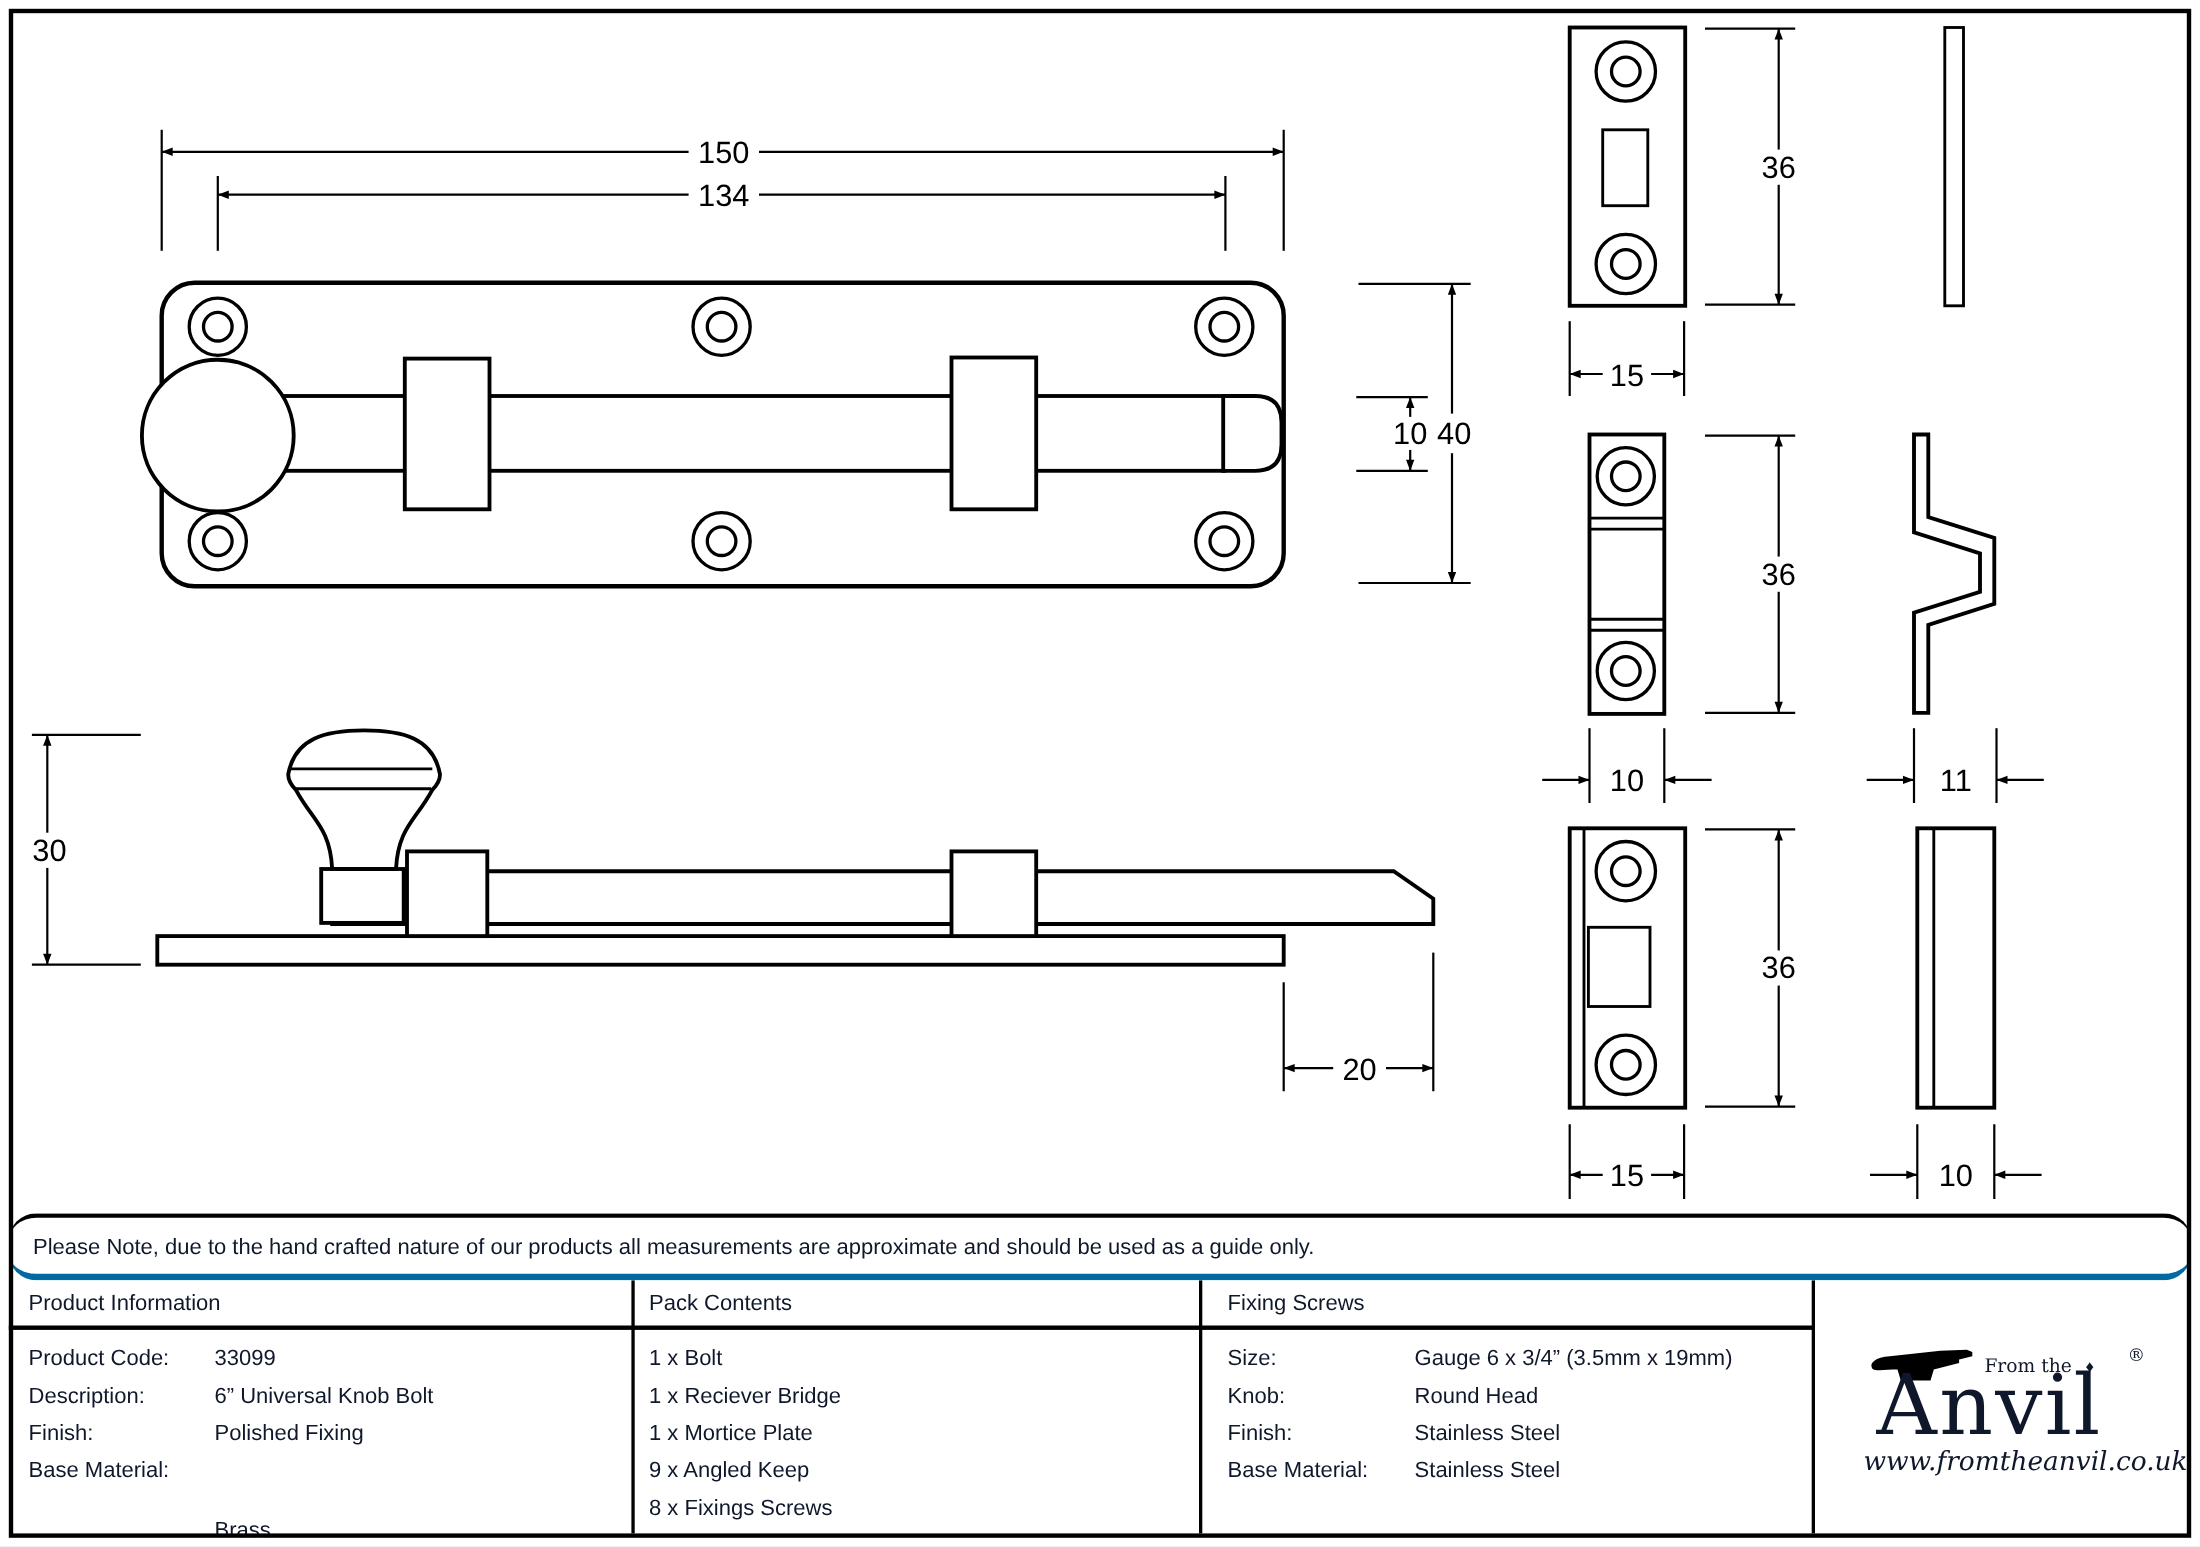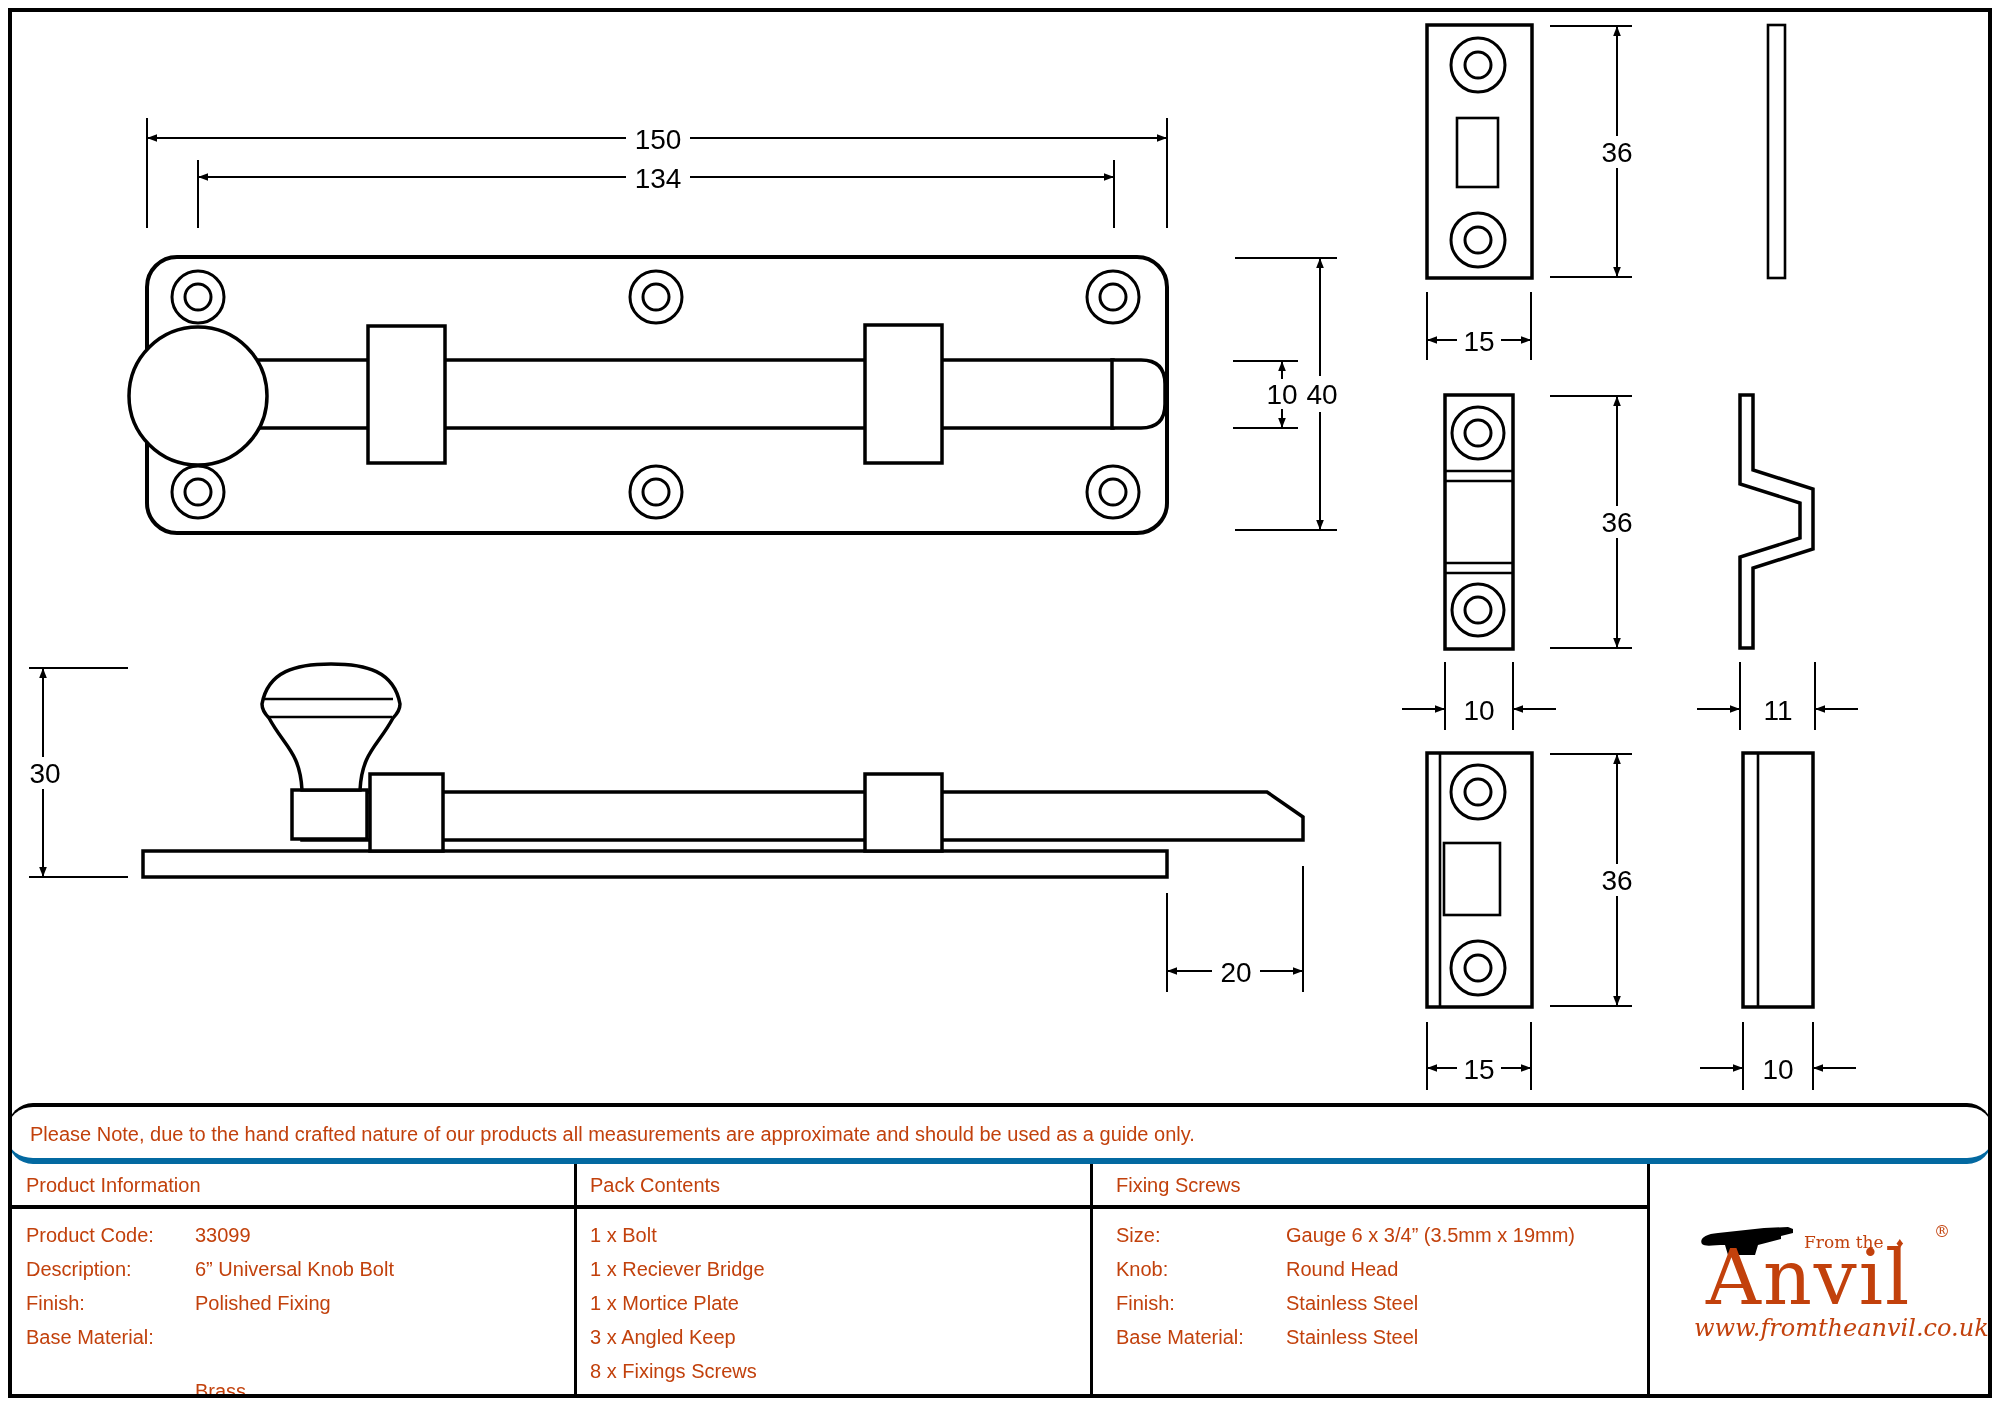--- a/index.html
+++ b/index.html
@@ -1,19 +1,19 @@
 <!DOCTYPE html>
 <html><head>
 <meta charset="utf-8">
 <style>
   * { margin:0; padding:0; box-sizing:border-box; }
   html,body { background:#e8e8e8; }
   #page {
     position:relative; width:2000px; height:1406px; background:#fff;
-    font-family:"Liberation Sans", sans-serif; color:#c2410c; overflow:hidden;
+    font-family:"Liberation Sans", sans-serif; color:#0f172a; overflow:hidden;
   }
   #frame {
     position:absolute; left:8px; top:8px; width:1984px; height:1390px;
     border:4px solid #000; pointer-events:none;
   }
   #drawing-svg { position:absolute; left:0; top:0; }
 
   .abs { position:absolute; white-space:nowrap; }
 
   
@@ -256,21 +256,21 @@
   <div class="cell-text" style="left:26px;top:1254px;">Description:</div>
   <div class="cell-text" style="left:195px;top:1254px;">6” Universal Knob Bolt</div>
   <div class="cell-text" style="left:26px;top:1288px;">Finish:</div>
   <div class="cell-text" style="left:195px;top:1288px;">Polished Fixing</div>
   <div class="cell-text" style="left:26px;top:1322px;">Base Material:</div>
   <div class="cell-text" style="left:195px;top:1376px;">Brass</div>
 
   <div class="cell-text" style="left:590px;top:1220px;">1 x Bolt</div>
   <div class="cell-text" style="left:590px;top:1254px;">1 x Reciever Bridge</div>
   <div class="cell-text" style="left:590px;top:1288px;">1 x Mortice Plate</div>
-  <div class="cell-text" style="left:590px;top:1322px;">3 x Angled Keep</div>
+  <div class="cell-text" style="left:590px;top:1322px;">9 x Angled Keep</div>
   <div class="cell-text" style="left:590px;top:1356px;">8 x Fixings Screws</div>
 
   <div class="cell-text" style="left:1116px;top:1220px;">Size:</div>
   <div class="cell-text" style="left:1286px;top:1220px;">Gauge 6 x 3/4” (3.5mm x 19mm)</div>
   <div class="cell-text" style="left:1116px;top:1254px;">Knob:</div>
   <div class="cell-text" style="left:1286px;top:1254px;">Round Head</div>
   <div class="cell-text" style="left:1116px;top:1288px;">Finish:</div>
   <div class="cell-text" style="left:1286px;top:1288px;">Stainless Steel</div>
   <div class="cell-text" style="left:1116px;top:1322px;">Base Material:</div>
   <div class="cell-text" style="left:1286px;top:1322px;">Stainless Steel</div>

